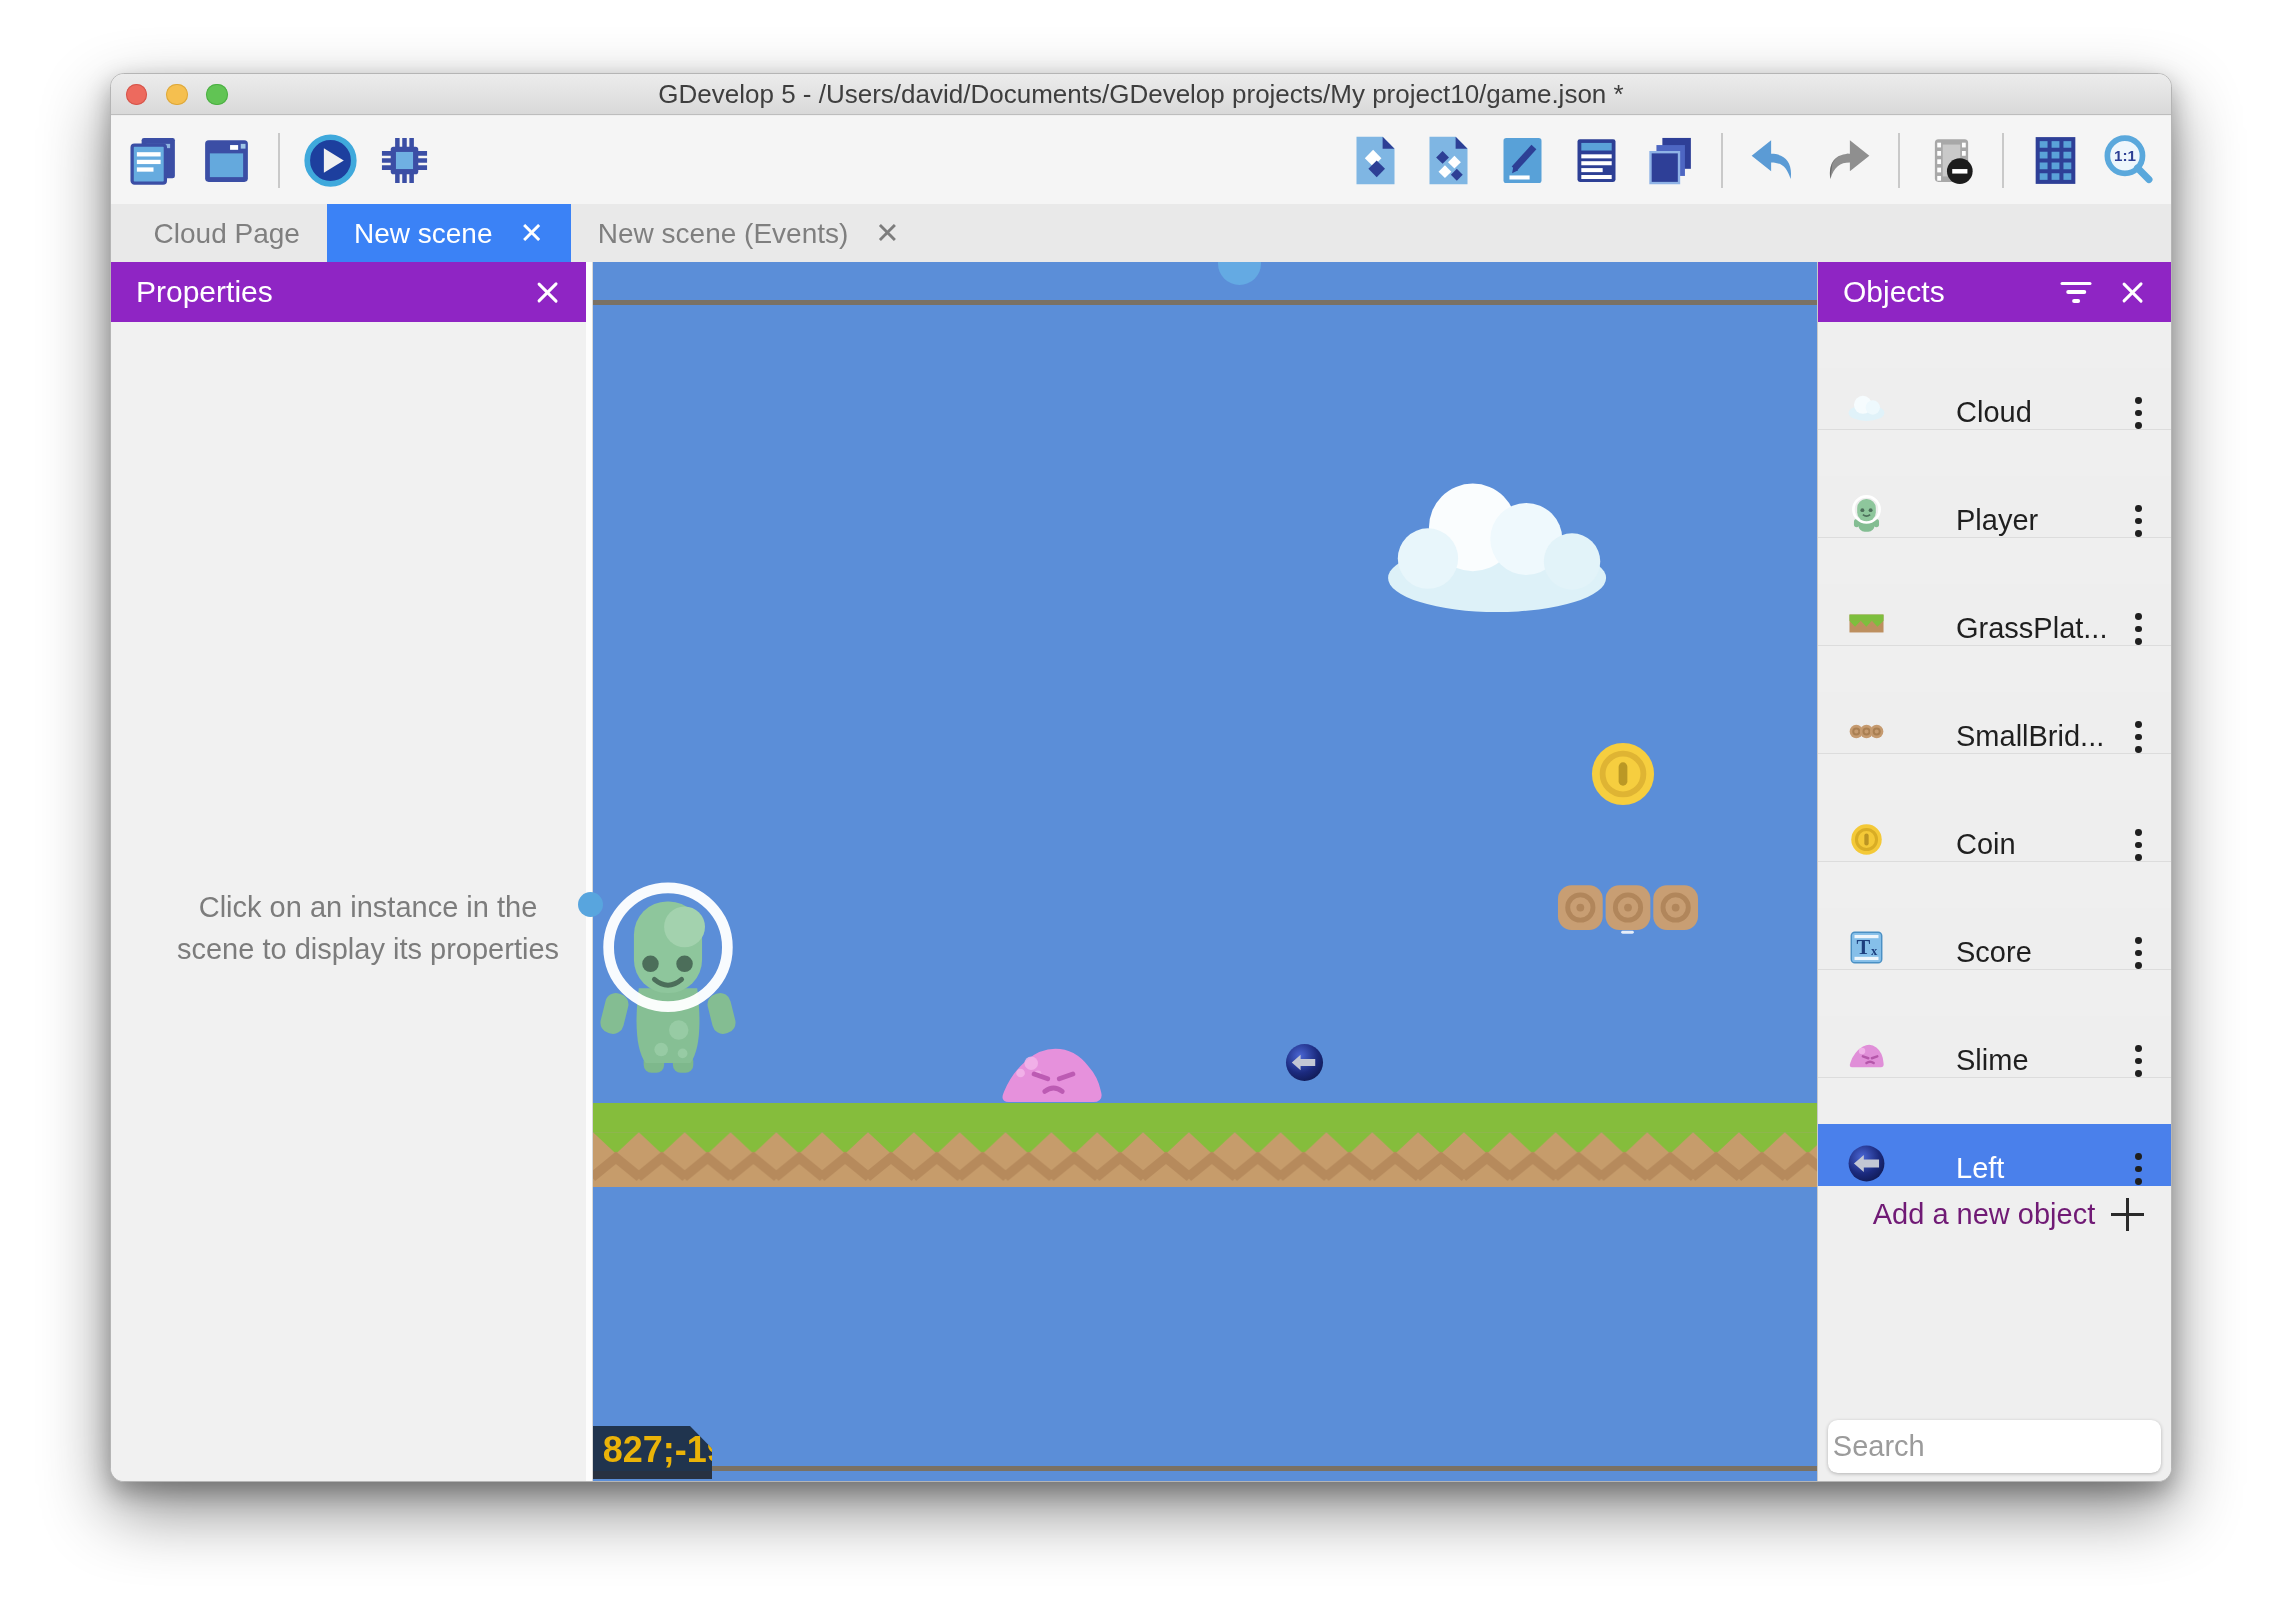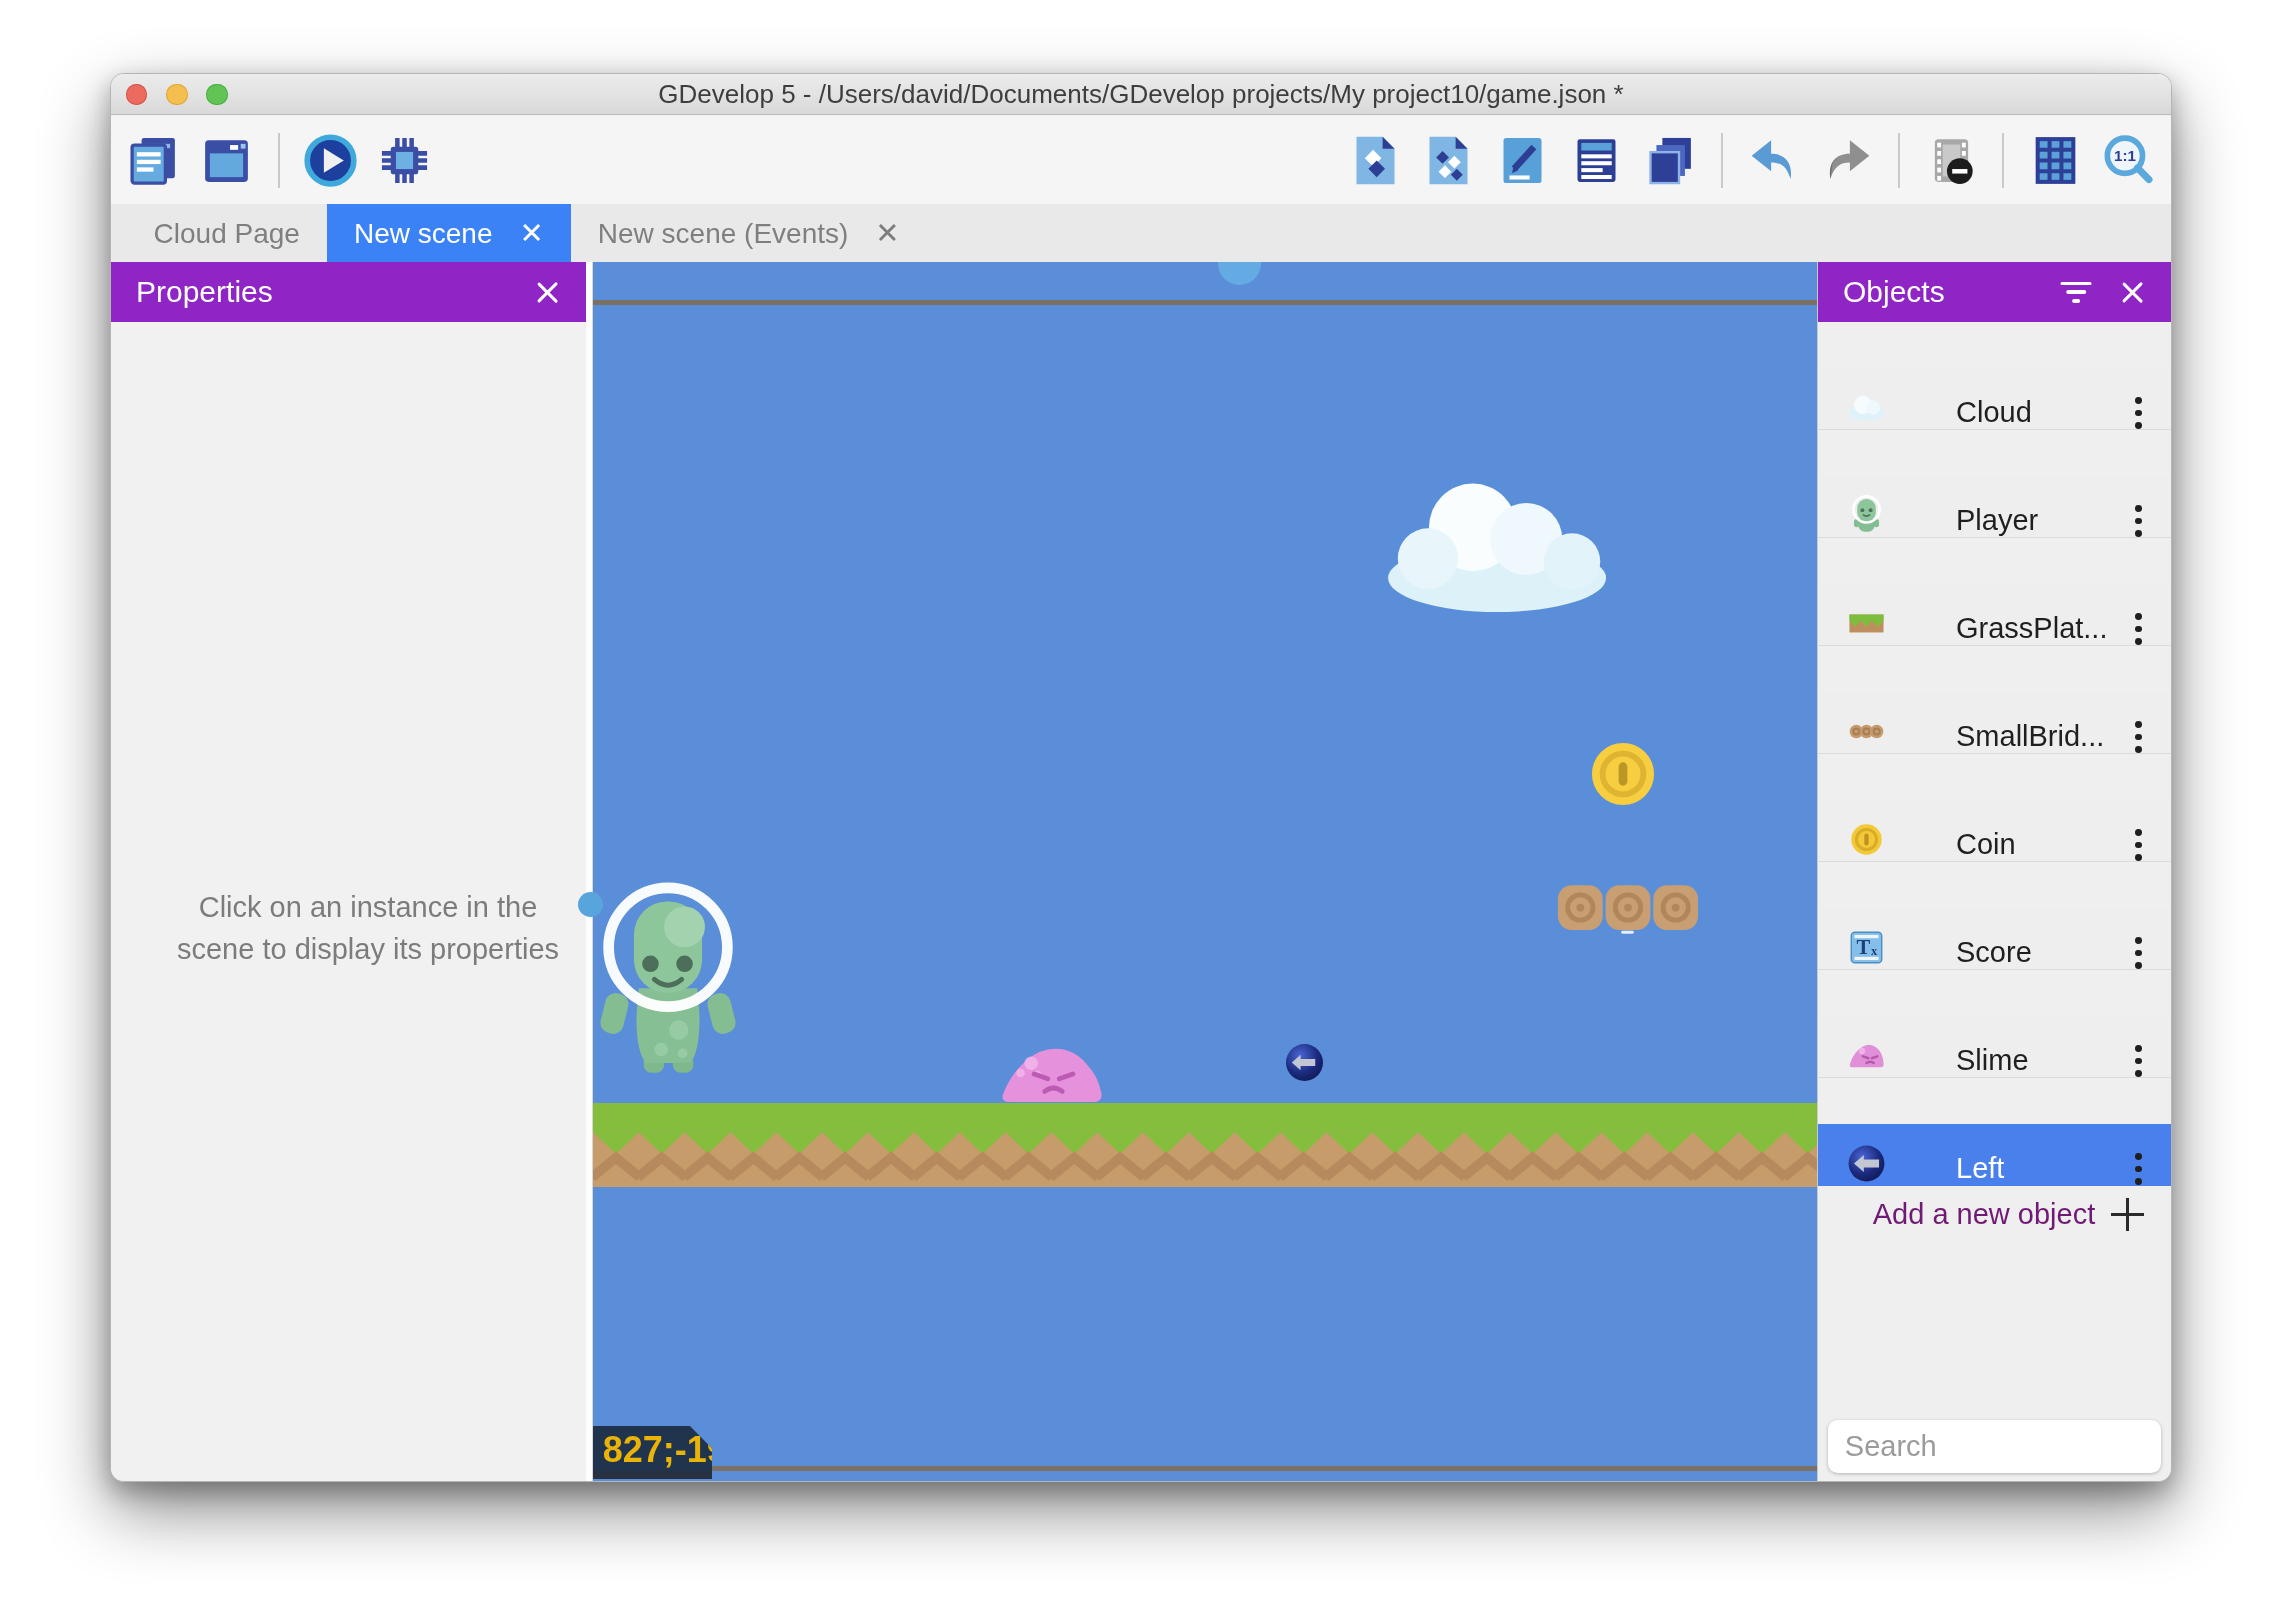--- a/index.html
+++ b/index.html
@@ -105,21 +105,21 @@
   .kebab i { width:6.8px; height:6.8px; border-radius:50%; background:#1f1f1f; }
   .add-row { height:57px; display:flex; align-items:center; background:#efefef; }
   .add-label { flex:1; text-align:center; font-size:29px; color:#701a75; padding-left:39px; }
   .add-plus { width:33px; height:33px; margin-right:27px; position:relative; }
   .add-plus:before, .add-plus:after { content:""; position:absolute; background:#2a2a2a; }
   .add-plus:before { left:14.6px; top:0; width:3.9px; height:33px; }
   .add-plus:after { left:0; top:14.6px; width:33px; height:3.9px; }
   .search-box {
     position:absolute; left:9.8px; right:9.8px; bottom:7.8px; height:53px;
     background:#ffffff; border-radius:9.8px; box-shadow:0 1px 3.9px rgba(0,0,0,.25);
-    display:flex; align-items:center; padding:0 17px;
+    display:flex; align-items:center; padding:0 5px;
   }
   .search-box input {
     flex:1; border:none; outline:none; background:transparent;
     font-size:29px; color:#444; font-family:"Liberation Sans", sans-serif;
   }
   .search-box input::placeholder { color:#9b9b9b; }
 </style>
 </head>
 <body>
 

